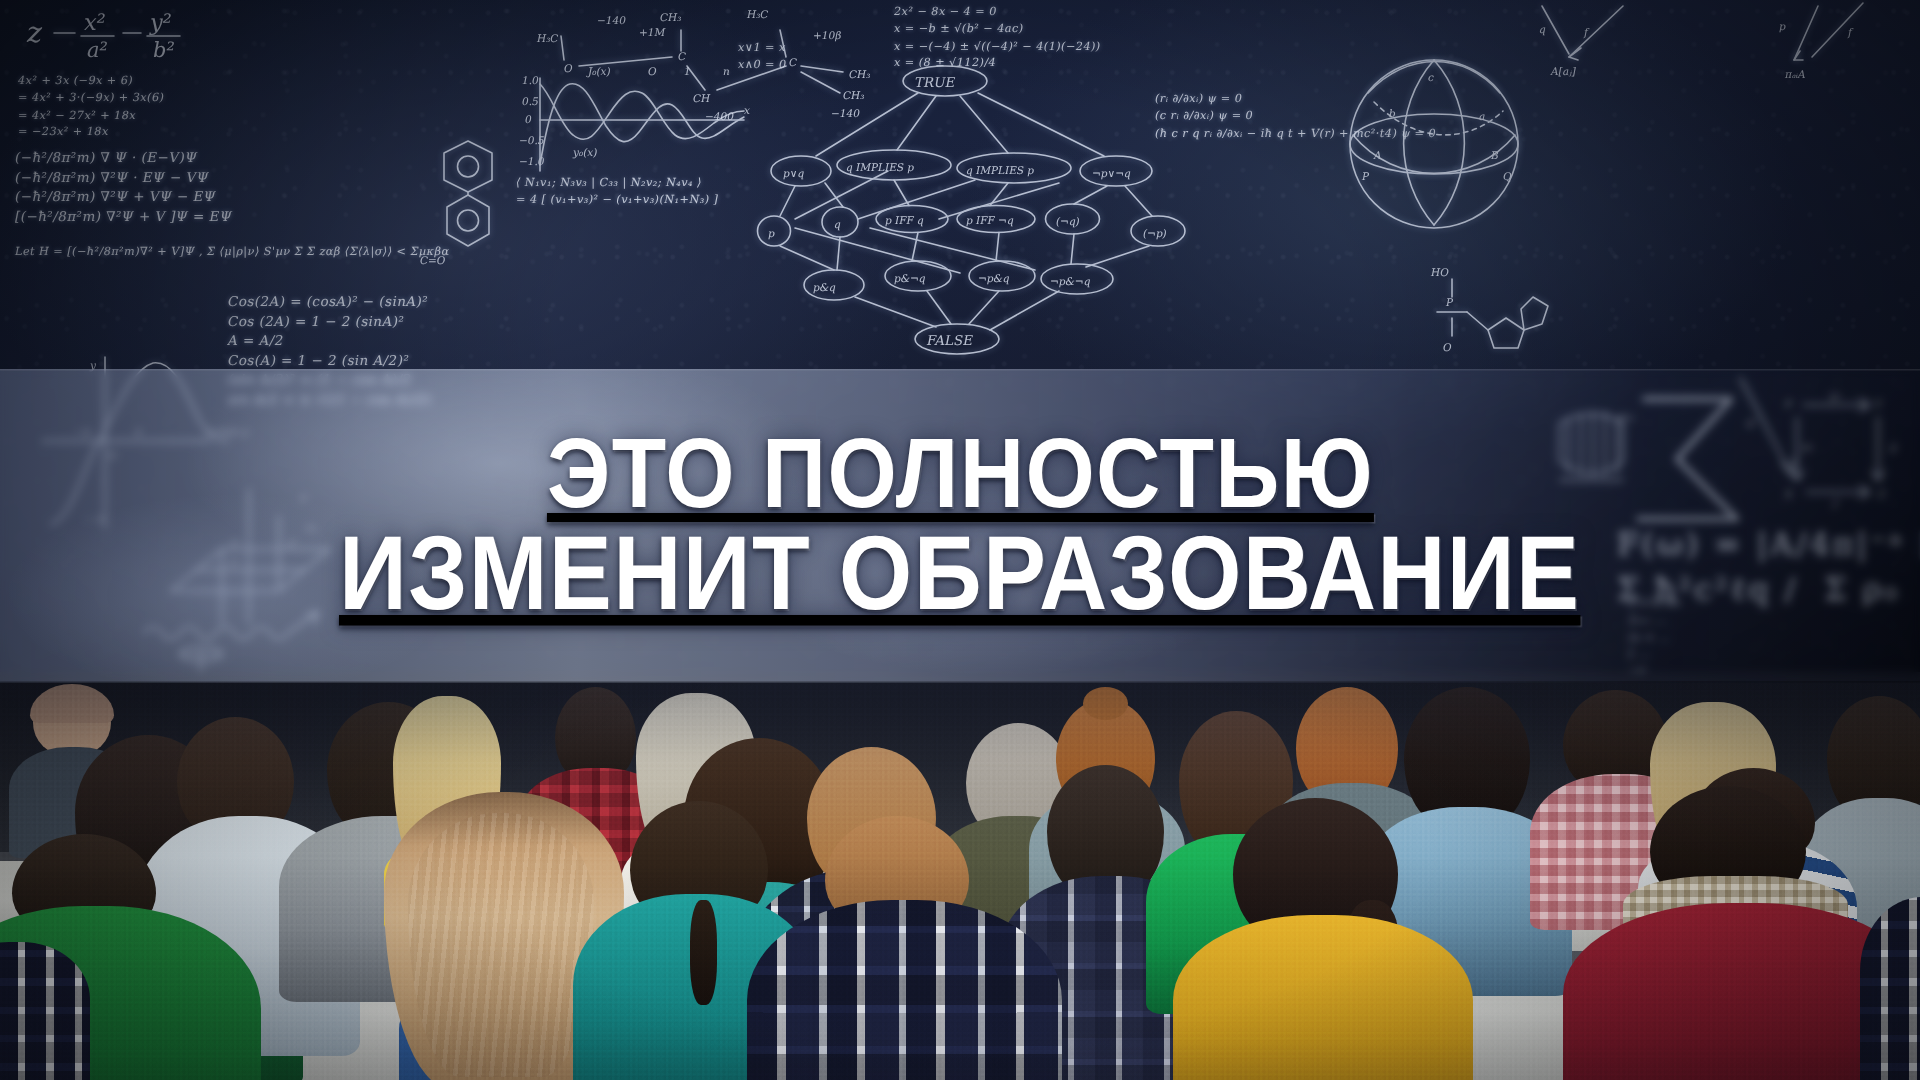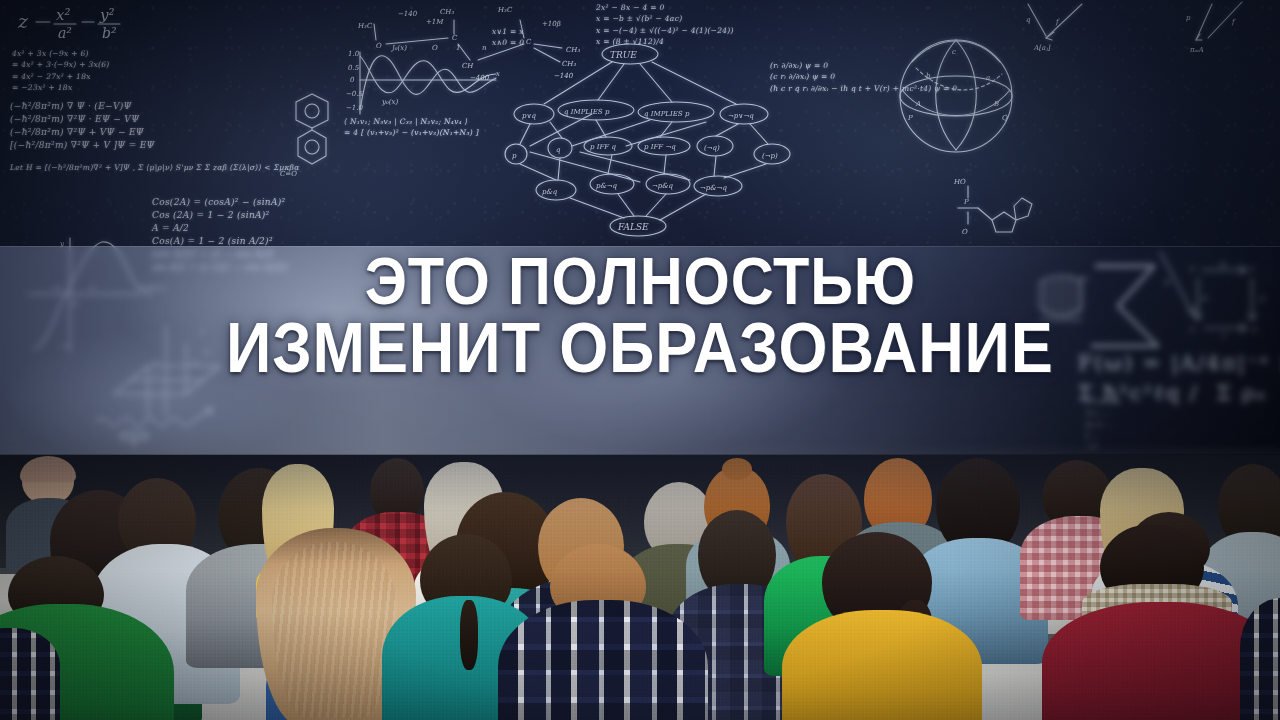--- a/index.html
+++ b/index.html
@@ -80,22 +80,23 @@
   .banner-glow{
     position:absolute;inset:0;
     background:
       radial-gradient(ellipse 300px 120px at 26% 30%, rgba(225,235,255,.30) 0%, rgba(225,235,255,0) 70%),
       radial-gradient(ellipse 260px 110px at 52% 60%, rgba(210,222,250,.22) 0%, rgba(210,222,250,0) 72%),
       radial-gradient(ellipse 200px 90px at 12% 72%, rgba(190,205,240,.18) 0%, rgba(190,205,240,0) 75%);
   }
 
   .title-wrap{
     position:absolute;left:0;top:250px;width:1280px;height:200px;
-    display:flex;flex-direction:column;align-items:center;
+    display:flex;flex-direction:column;align-items:center;justify-content:center;
     gap:2px;
+    text-decoration:underline;
   }
   .title-line{
     color:#ffffff;
     font-family:"Liberation Sans Narrow","Liberation Sans",sans-serif;
     font-weight:bold;
     font-size:66px;
     line-height:.96;
     letter-spacing:1px;
     transform:scaleX(.90);
     text-shadow:

